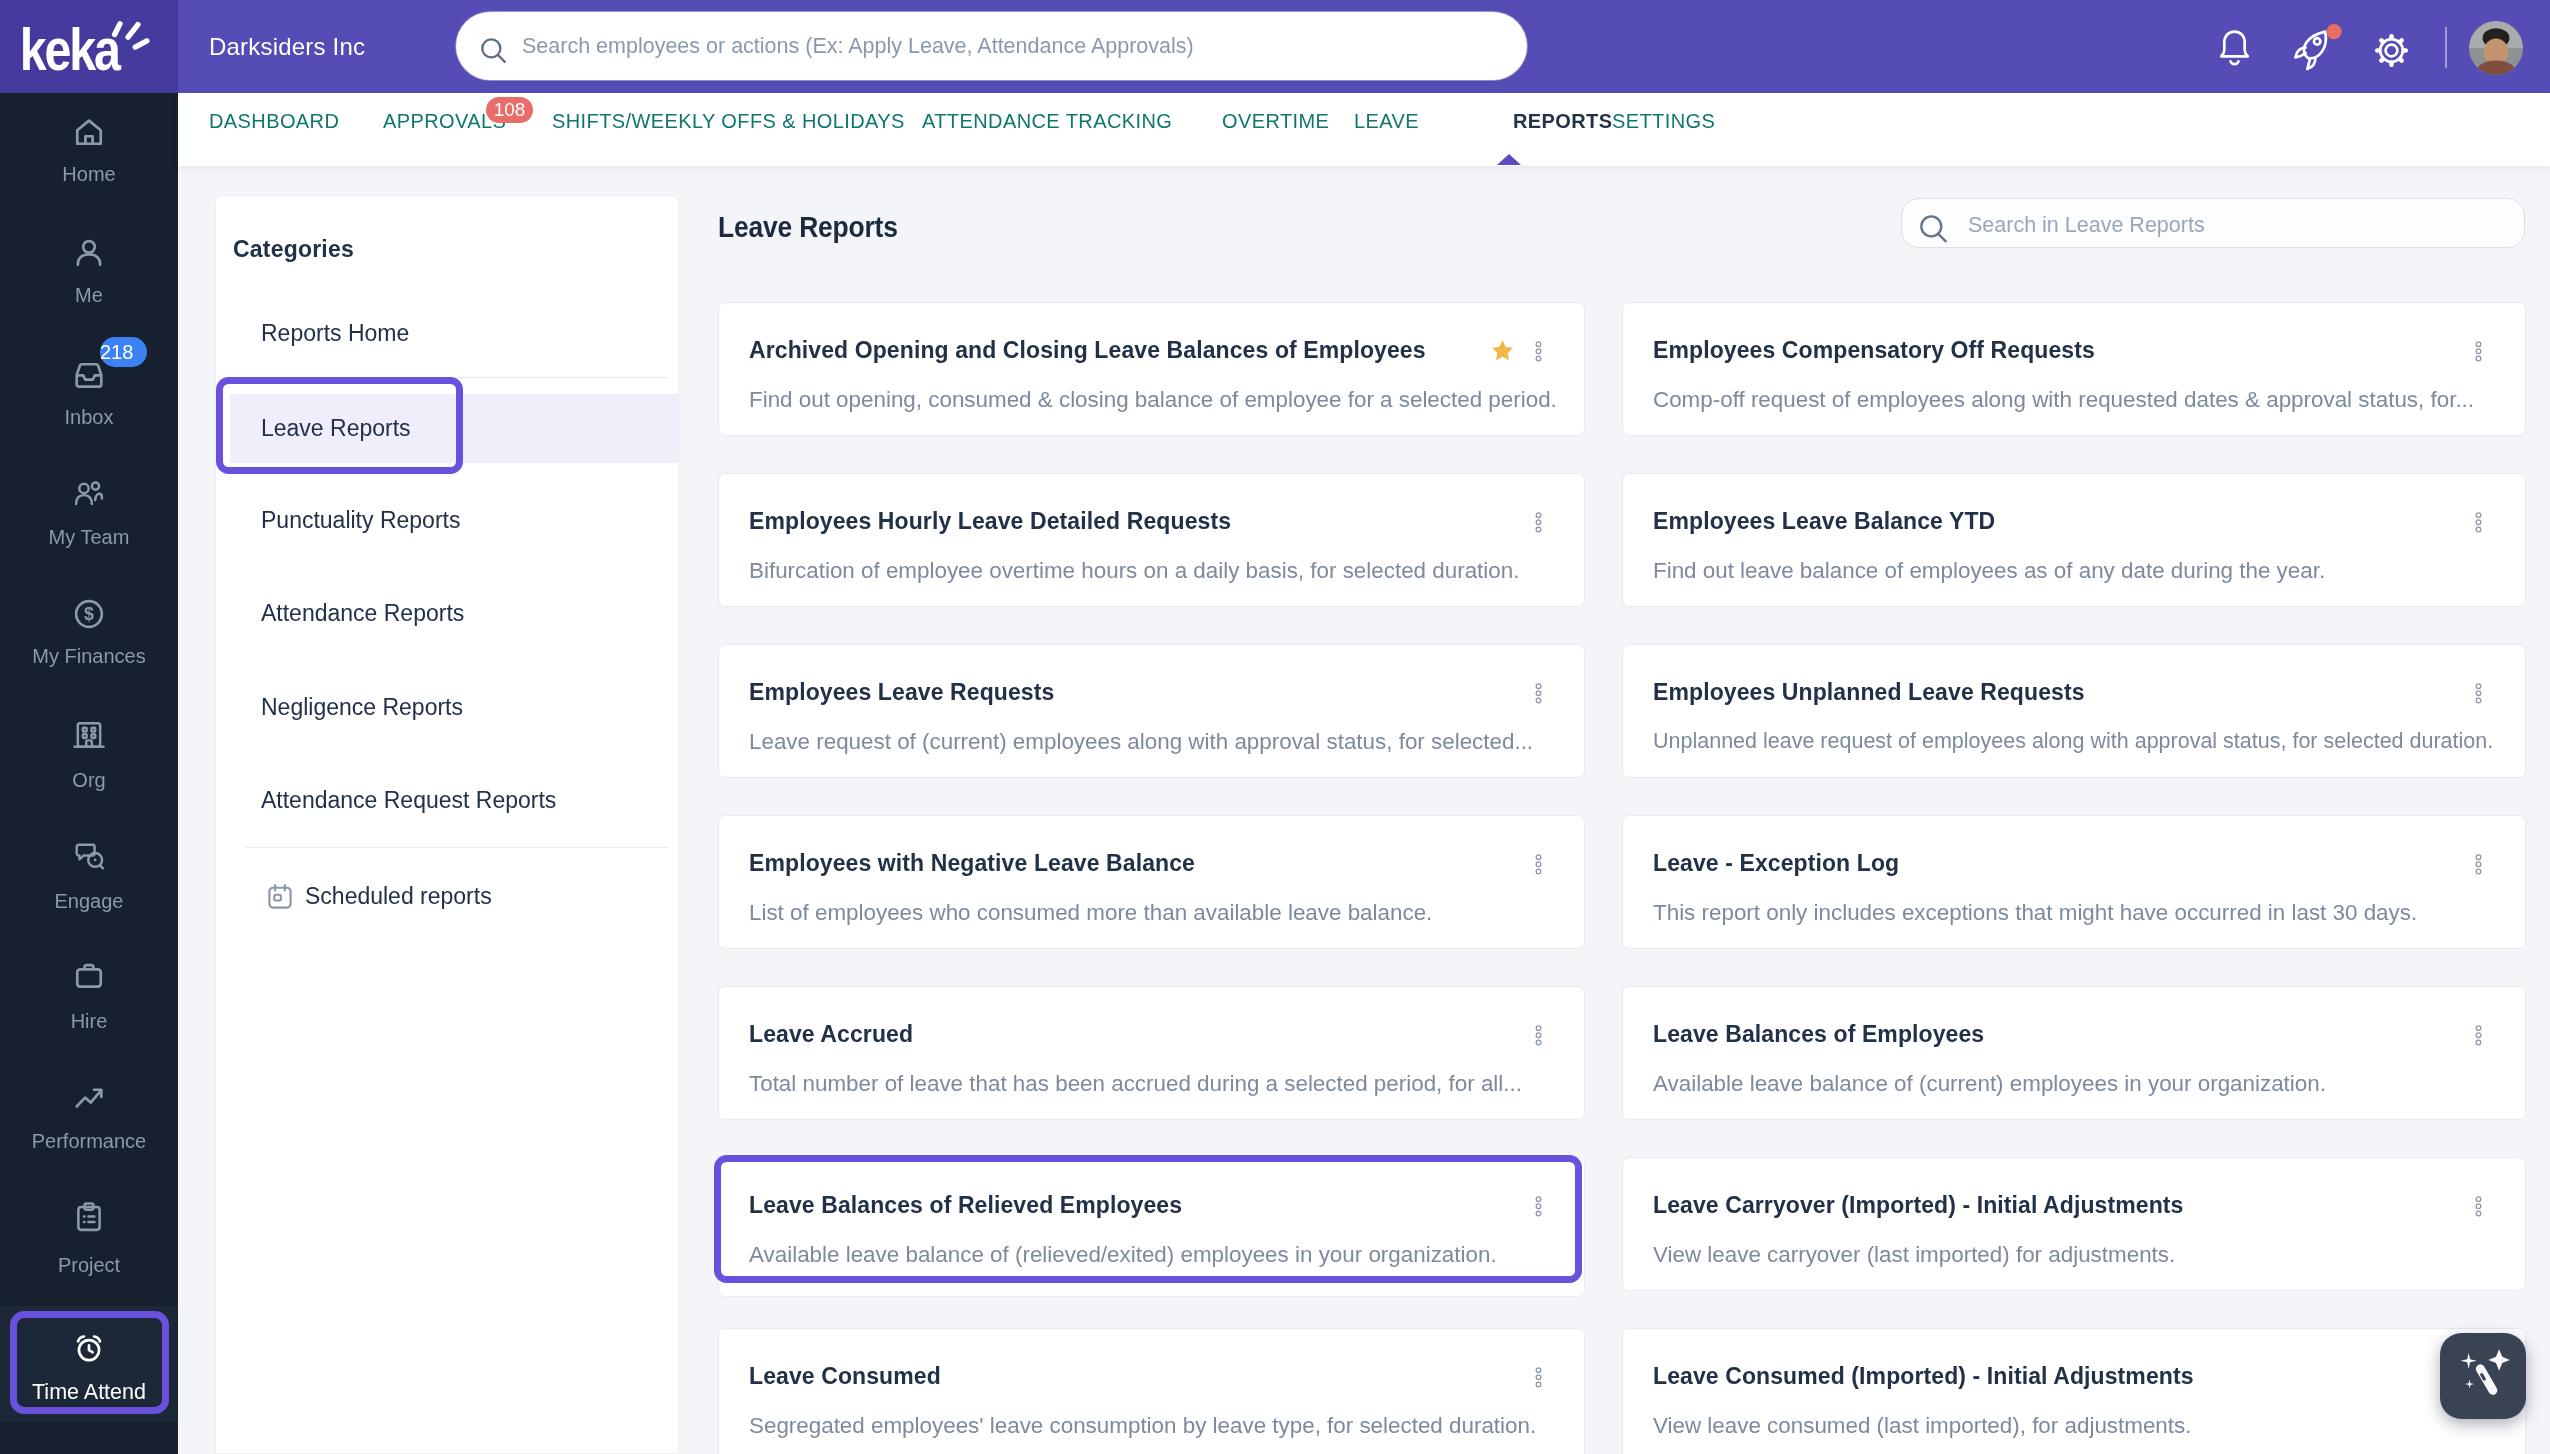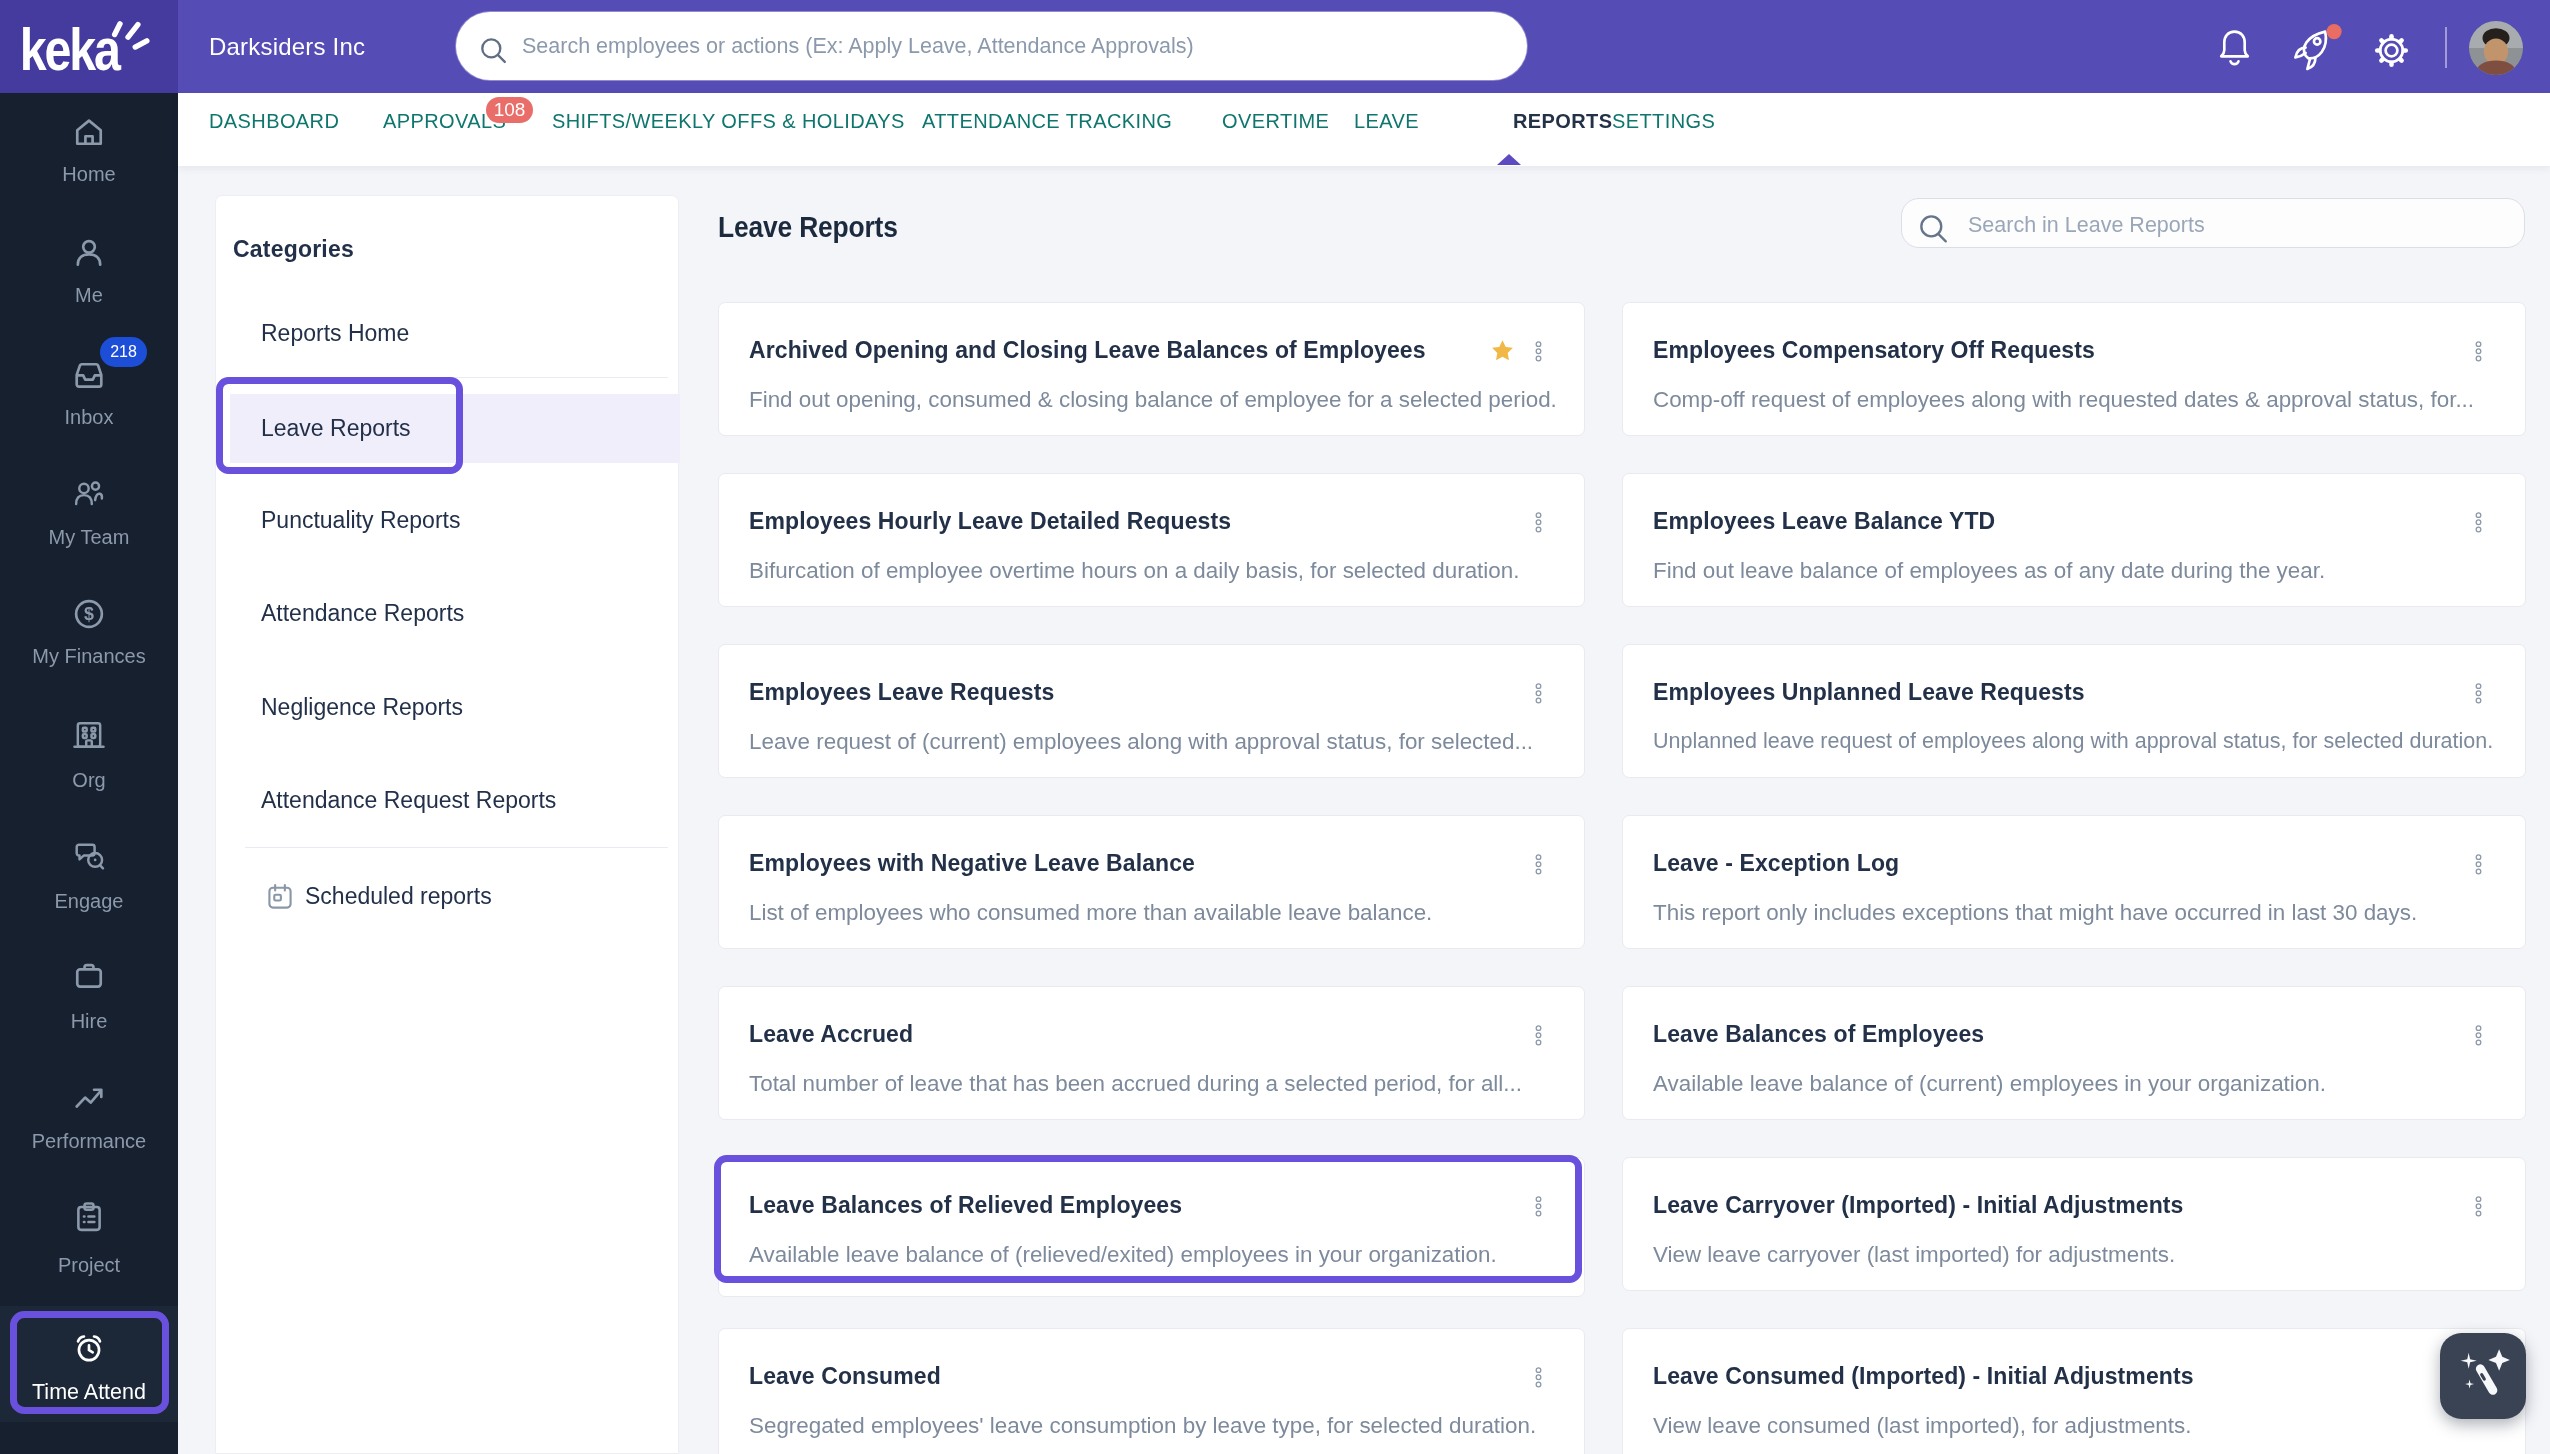--- a/index.html
+++ b/index.html
@@ -128,21 +128,21 @@
   <path d="M13.8 27.5 V20.8 H20.2 V27.5"></path>
 </svg>
 <div class="sblbl" style="top:163px">Home</div>
 
 <svg class="sbico" style="top:234px" width="30" height="30" viewBox="0 0 34 34" fill="none" stroke="#8C99AB" stroke-width="2.4" stroke-linecap="round">
   <circle cx="17" cy="11.5" r="5.2"></circle>
   <path d="M7 27.5 C7 21 11.5 18.2 17 18.2 C22.5 18.2 27 21 27 27.5"></path>
 </svg>
 <div class="sblbl" style="top:284px">Me</div>
 
-<div style="position:absolute;left:100px;top:337px;width:47px;height:30px;background:#1d4ed8;border-radius:15px;color:#fff;font-size:16px;text-align:center;line-height:30px;">218</div>
+<div style="position:absolute;left:100px;top:337px;width:47px;height:30px;background:#3b82f6;border-radius:15px;color:#fff;font-size:20px;line-height:30px;">218</div>
 <svg class="sbico" style="top:357px" width="30" height="30" viewBox="0 0 34 34" fill="none" stroke="#8C99AB" stroke-width="2.4" stroke-linejoin="round">
   <path d="M10.5 6.5 H23.5 C24.2 6.5 24.8 6.9 25.1 7.5 L28 16 V24.5 C28 25.6 27.1 26.5 26 26.5 H8 C6.9 26.5 6 25.6 6 24.5 V16 L8.9 7.5 C9.2 6.9 9.8 6.5 10.5 6.5 Z"></path>
   <path d="M6 16.5 H11.8 L13.6 20.2 H20.4 L22.2 16.5 H28"></path>
 </svg>
 <div class="sblbl" style="top:406px">Inbox</div>
 
 <svg class="sbico" style="top:475px" width="30" height="30" viewBox="0 0 34 34" fill="none" stroke="#8C99AB" stroke-width="2.2" stroke-linecap="round">
   <circle cx="12.5" cy="12" r="4.2"></circle>
   <circle cx="22.8" cy="10" r="3.2"></circle>
   <path d="M5.5 26 C5.5 20.5 8.5 18 12.5 18 C16.5 18 19.5 20.5 19.5 26"></path>

